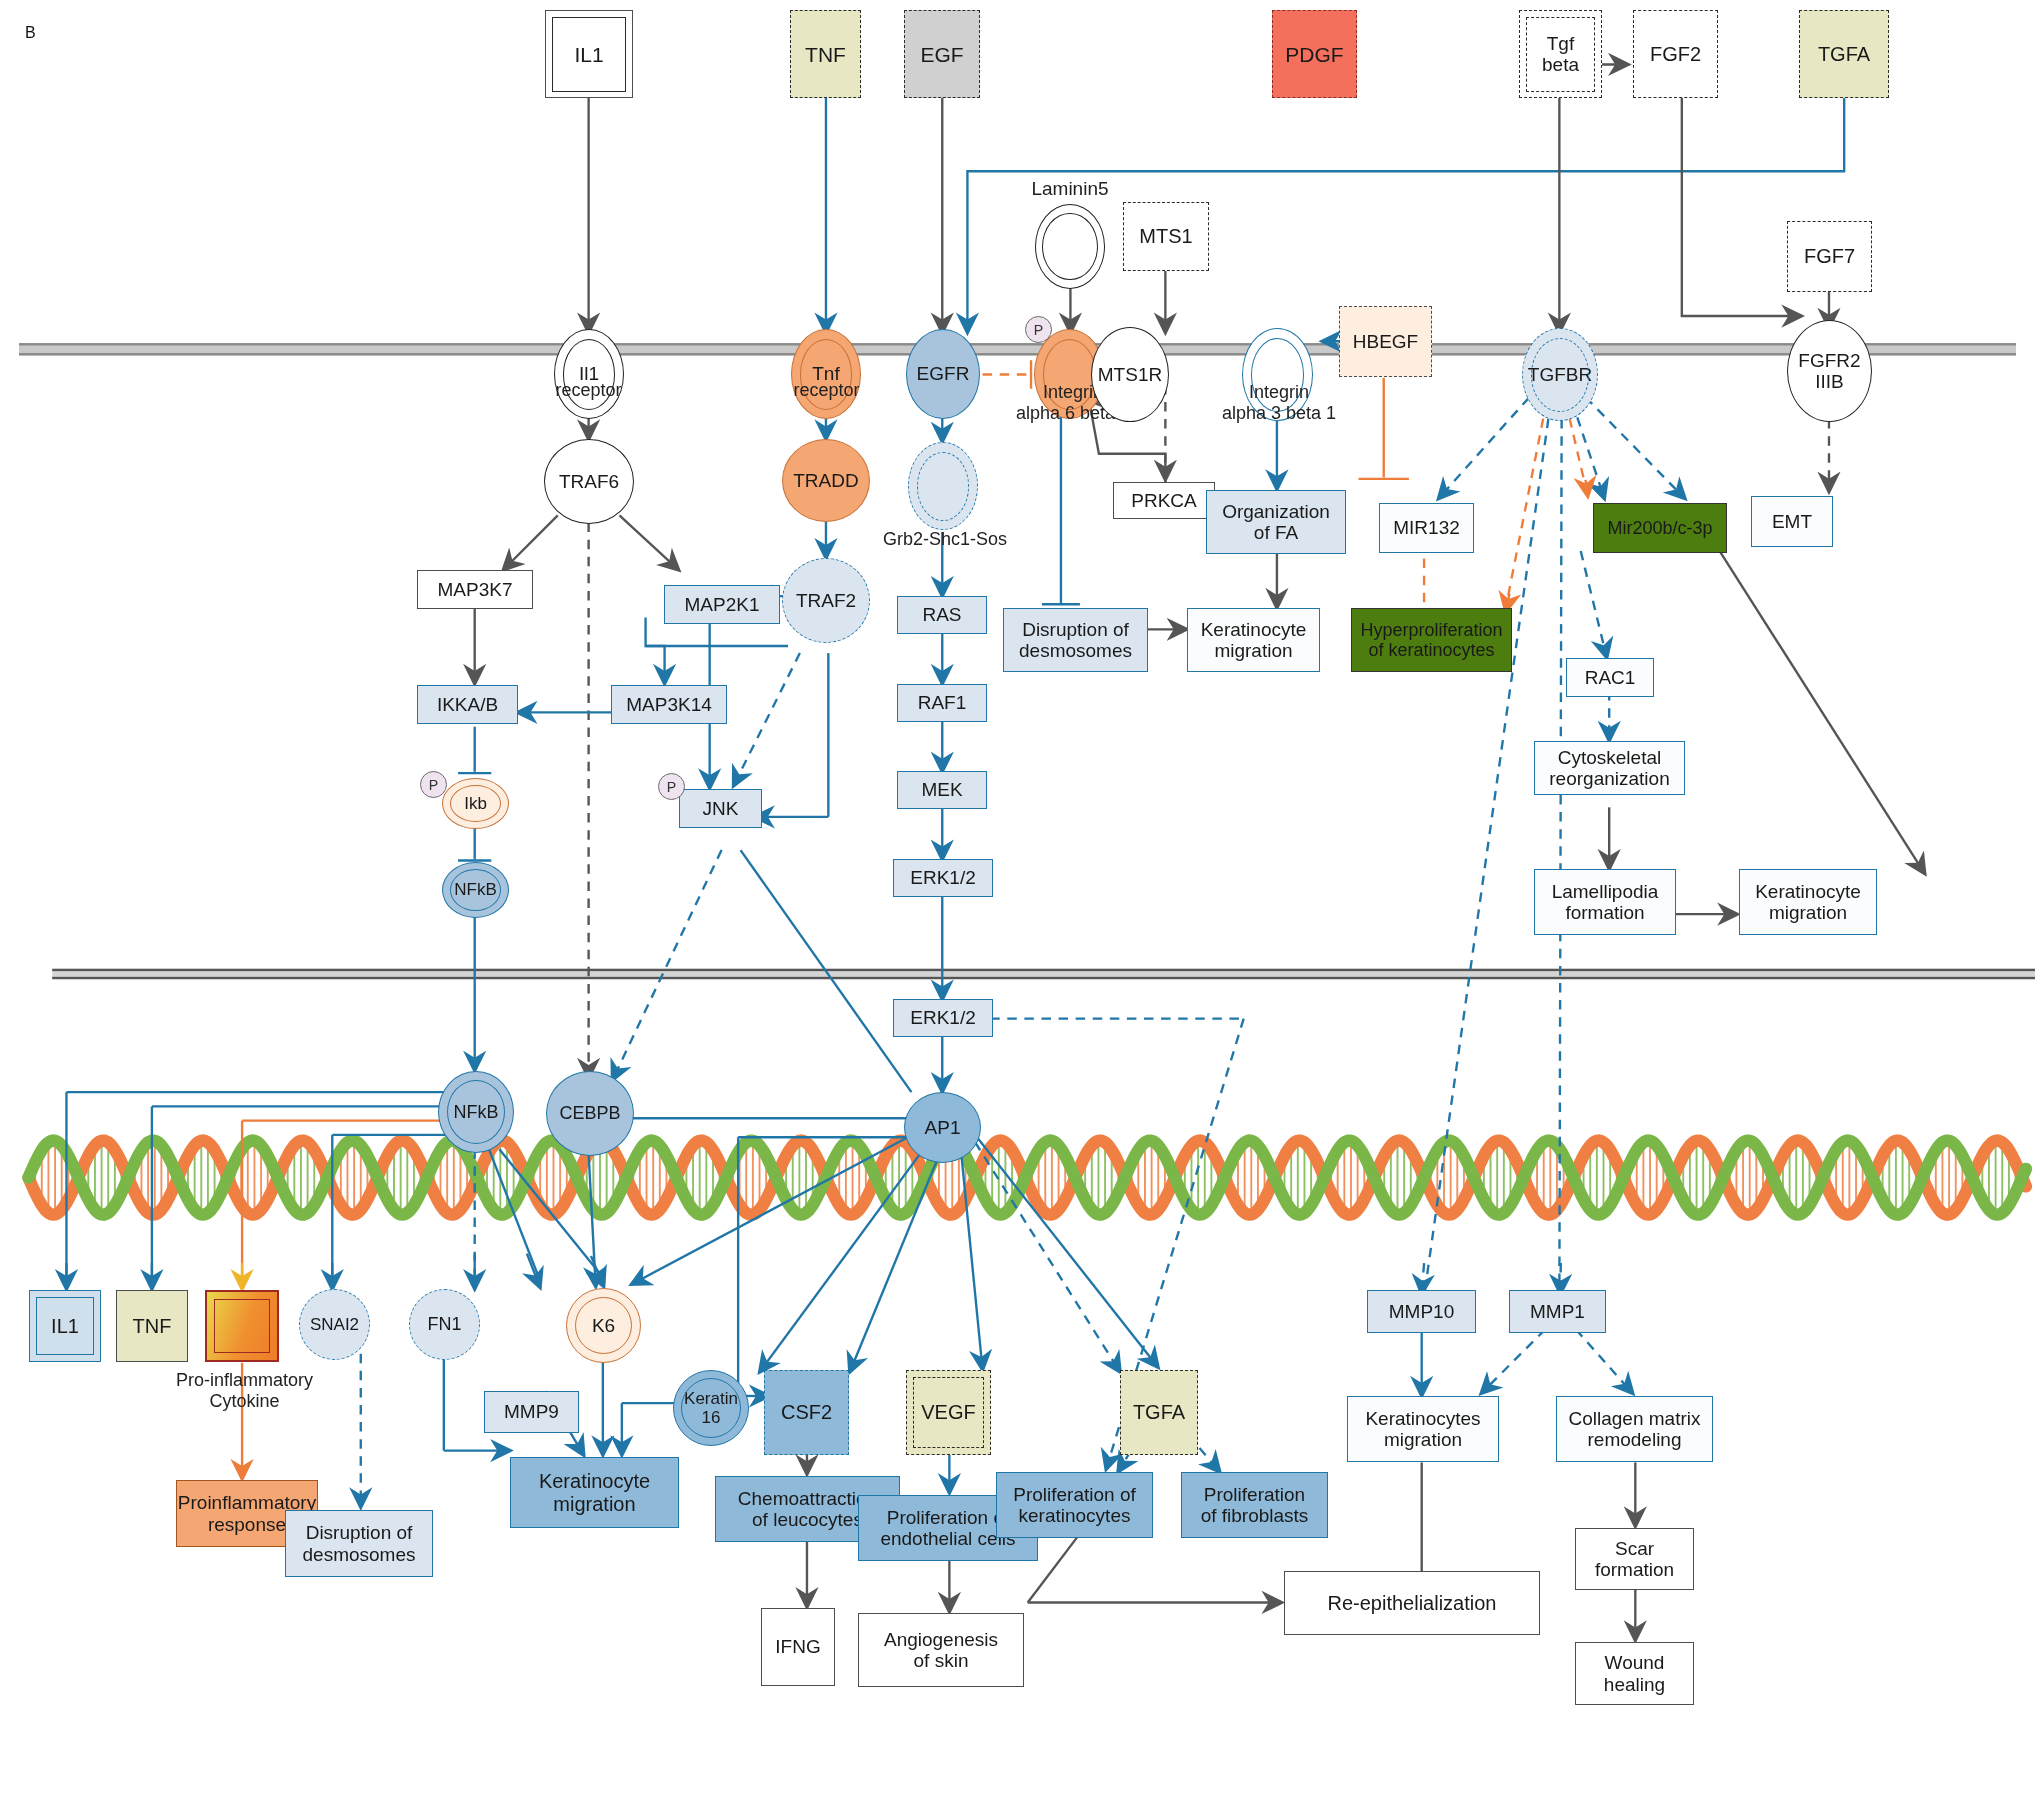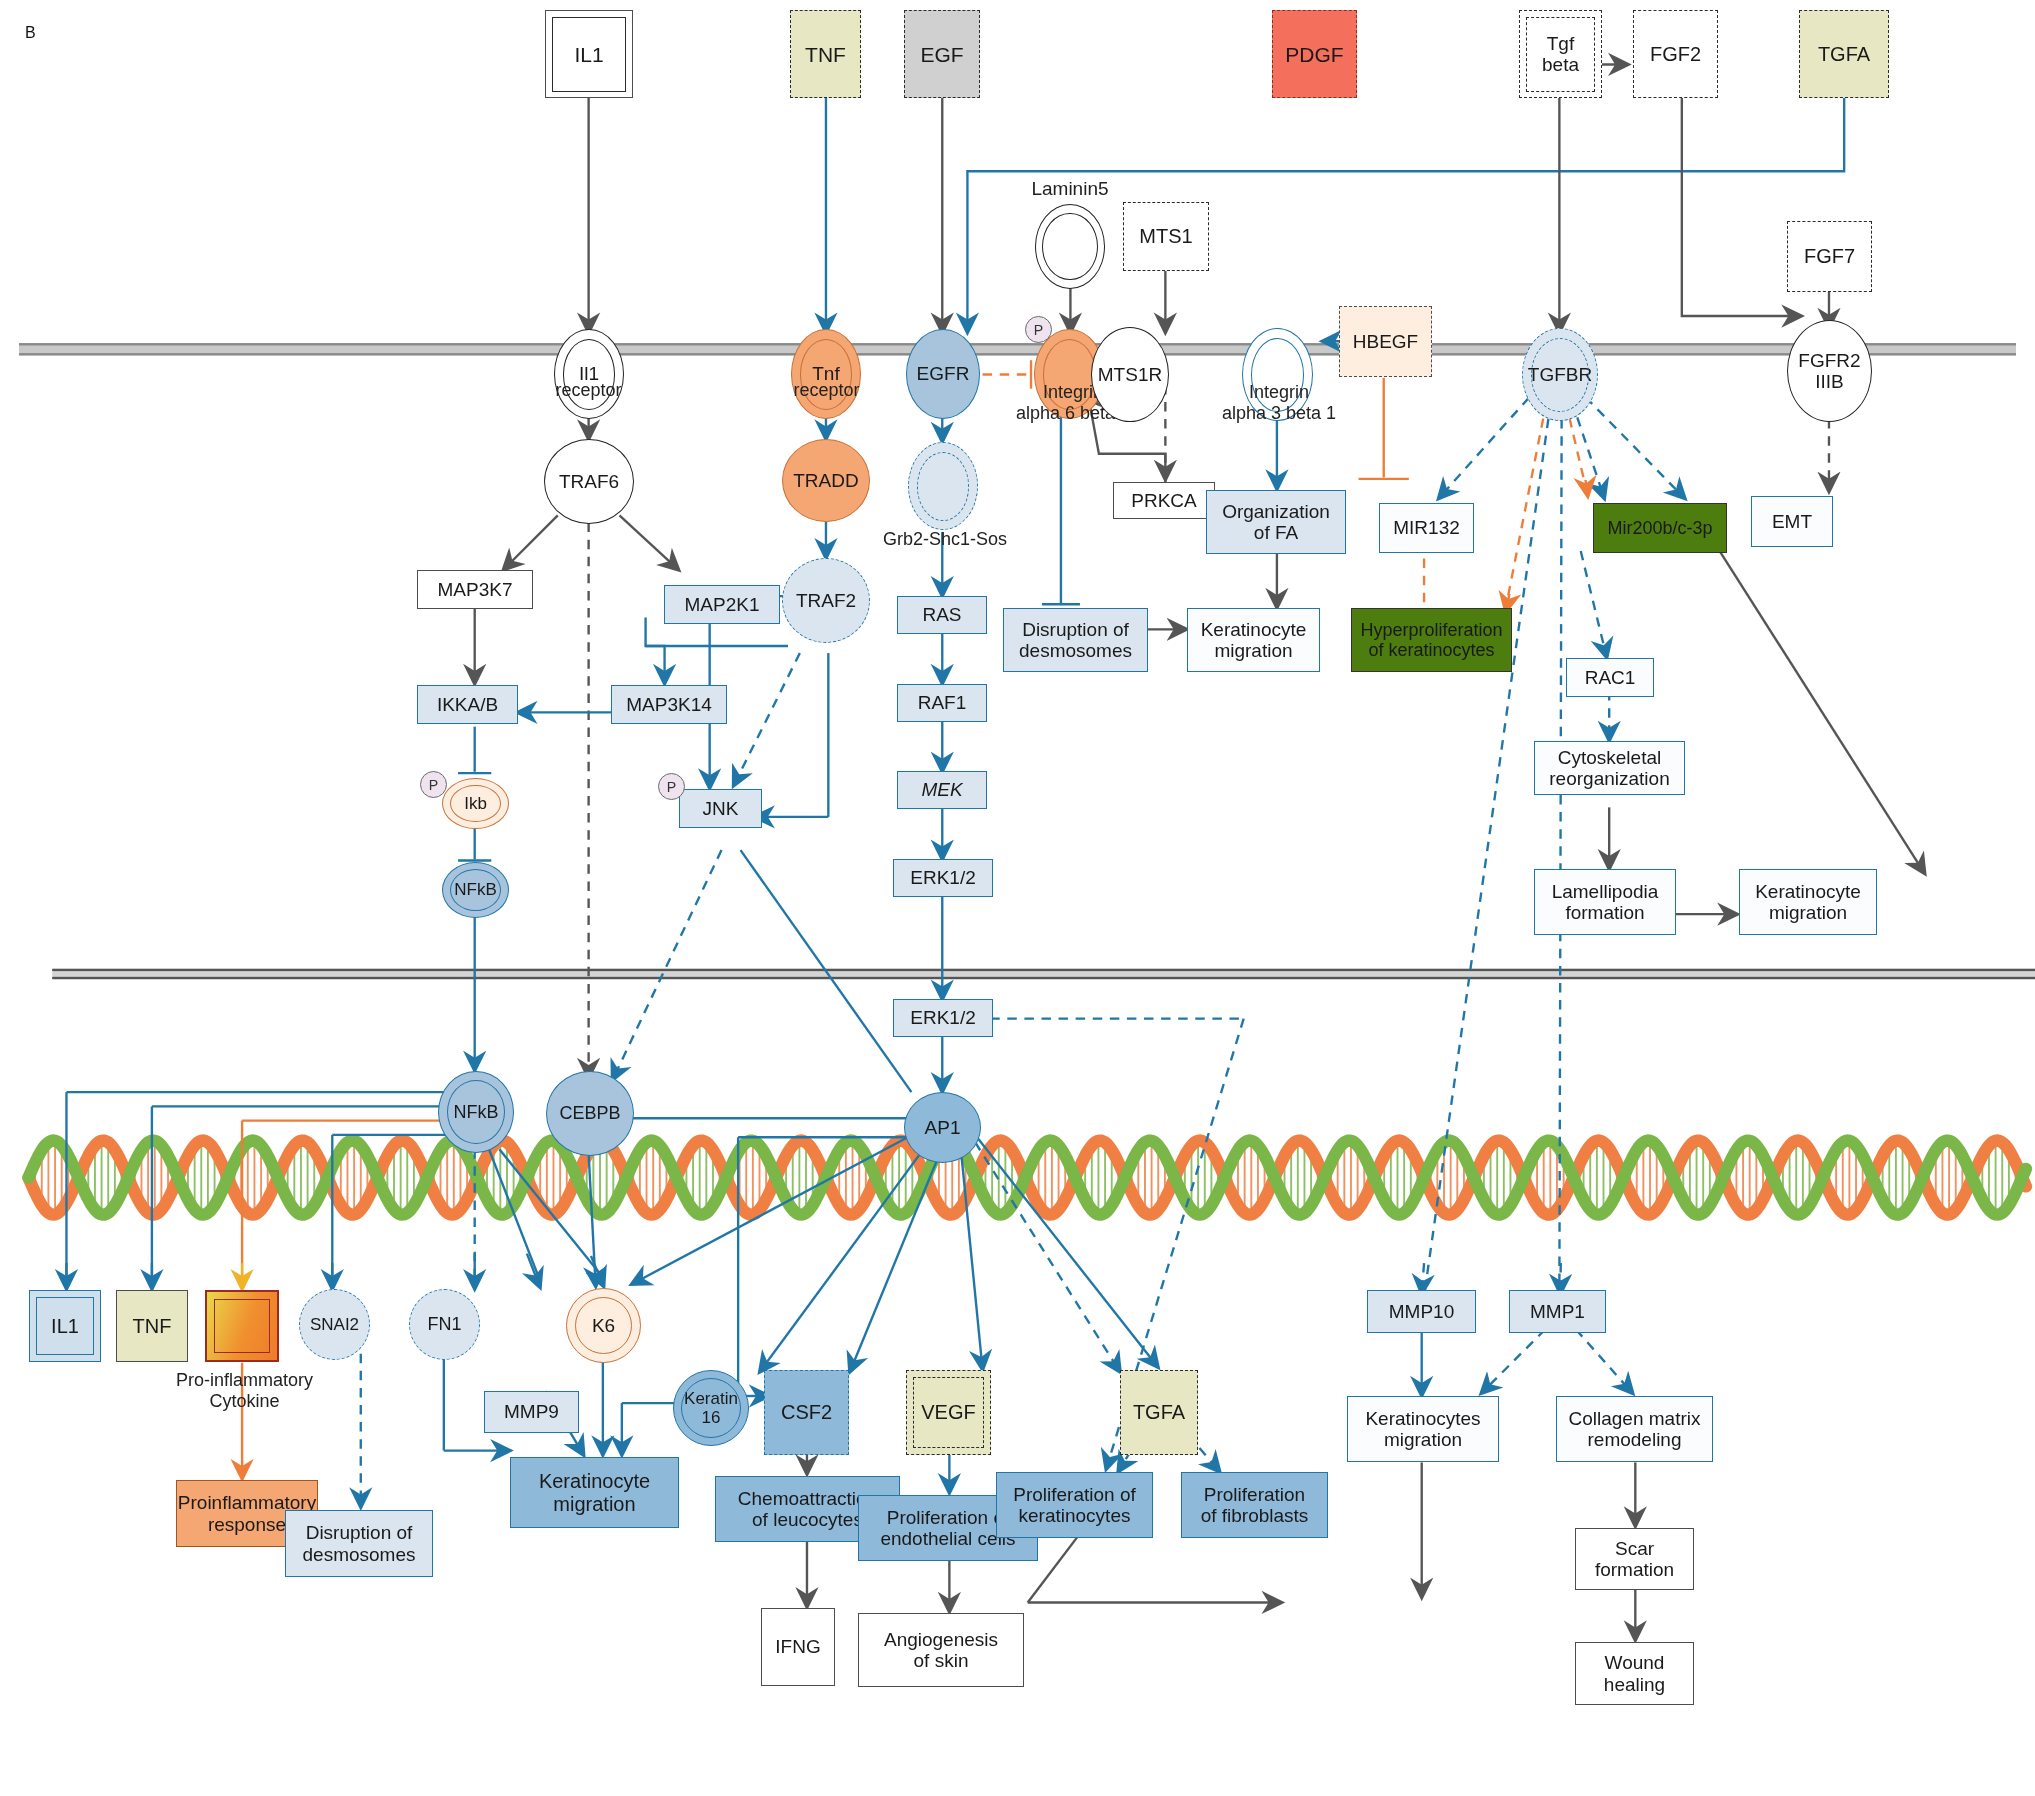--- a/index.html
+++ b/index.html
@@ -742,21 +742,21 @@
     <div class="inner-ring" style="left:6.6px;top:5.7px;right:6.6px;bottom:5.7px;border:1.4px solid #2176a8;"></div>
     <span class="nlabel">NFkB</span>
   </div>
 
   <div class="node rect" style="left:897px;top:596px;width:90px;height:38px;font-size:19px;">
     <span class="nlabel">RAS</span>
   </div>
   <div class="node rect" style="left:897px;top:684px;width:90px;height:38px;font-size:19px;">
     <span class="nlabel">RAF1</span>
   </div>
-  <div class="node rect" style="left:897px;top:771px;width:90px;height:38px;font-size:19px;font-style:italic;">
+  <div class="node rect" style="left:897px;top:771px;width:90px;height:38px;font-size:19px;">
     <span class="nlabel">MEK</span>
   </div>
   <div class="node rect" style="left:893px;top:859px;width:100px;height:38px;font-size:19px;">
     <span class="nlabel">ERK1/2</span>
   </div>
 
   <div class="node rect-dark" style="left:1113px;top:482px;width:102px;height:37px;font-size:19px;">
     <span class="nlabel">PRKCA</span>
   </div>
 
@@ -929,20 +929,23 @@
   <div class="node rect-blue-solid" style="left:1181px;top:1472px;width:147px;height:66px;font-size:19px;">
     <span class="nlabel">Proliferation
 of fibroblasts</span>
   </div>
 
   <div class="node rect-white" style="left:1347px;top:1396px;width:152px;height:66px;font-size:19px;">
     <span class="nlabel">Keratinocytes
 migration</span>
   </div>
 
+  <div class="node rect-dark" style="left:1284px;top:1571px;width:256px;height:64px;font-size:20px;">
+    <span class="nlabel">Re-epithelialization</span>
+  </div>
 
   <div class="node rect-white" style="left:1556px;top:1396px;width:157px;height:66px;font-size:19px;">
     <span class="nlabel">Collagen matrix
 remodeling</span>
   </div>
 
   <div class="node rect-dark" style="left:1575px;top:1528px;width:119px;height:62px;font-size:19px;">
     <span class="nlabel">Scar
 formation</span>
   </div>

